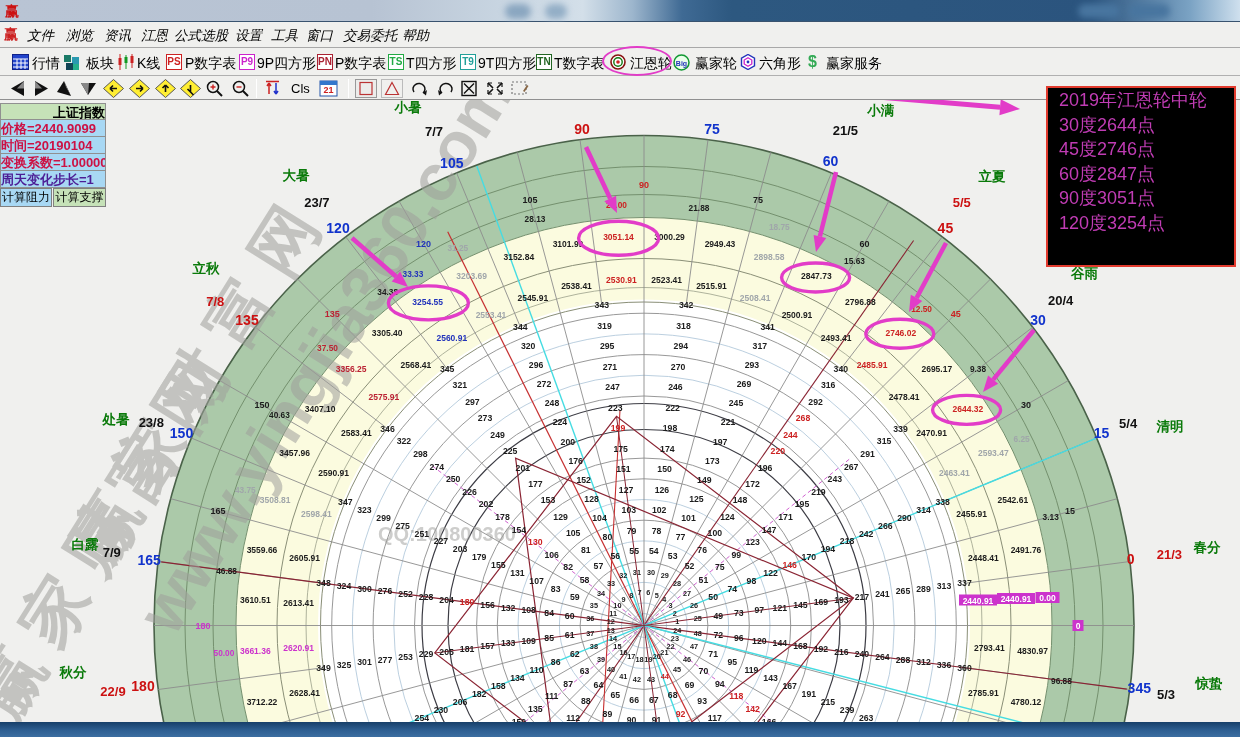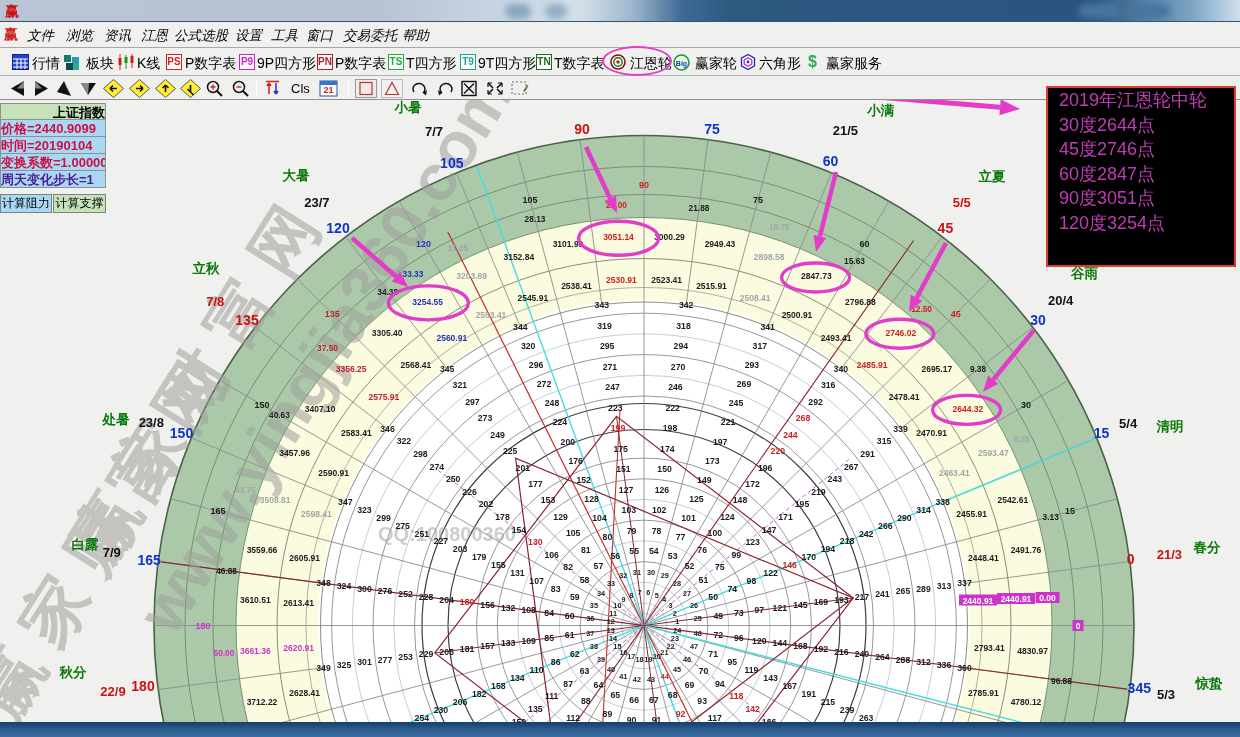--- a/index.html
+++ b/index.html
@@ -14,21 +14,21 @@
 #mlogo { position:absolute; left:4px; top:4px; width:16px; height:16px; color:#cc2222; font-size:14px; font-weight:bold; line-height:16px; }
 #toolbar1 { position:absolute; left:0; top:49px; width:1240px; height:27px; background:#f0f0ee; border-bottom:1px solid #b0b0b0; }
 #toolbar1 .t { position:absolute; top:6px; font-size:14px; color:#000; }
 #toolbar1 .ic { position:absolute; top:5px; width:16px; height:16px; font-size:10px; font-weight:bold; text-align:center; line-height:14px; }
 .boxic { border:1px solid; background:#fff; }
 #toolbar2 { position:absolute; left:0; top:77px; width:1240px; height:23px; background:#f0f0ee; border-bottom:1px solid #909090; }
 #chart { position:absolute; left:0; top:100px; width:1240px; height:629px; background:#f0f0ee; overflow:hidden; }
 #panel { position:absolute; left:0; top:3px; width:106px; font-size:13px; }
 #panel .hd { background:#c6e2b8; color:#000; text-align:right; height:17px; line-height:17px; border:1px solid #909090; font-weight:bold;}
 #panel .rw { background:#a8d8f4; color:#cc1144; height:17px; line-height:17px; border:1px solid #909090; border-top:none; white-space:nowrap; overflow:hidden; font-weight:bold; }
-#panel .btns { margin-top:6px; height:17px;padding-left:40px; }
+#panel .btns { height:17px;padding-left:40px; }
 #panel .b1,{}
 #redbox { position:absolute; left:1046px; top:86px; width:190px; height:181px; background:#000000; border:2px solid #e23b2e; z-index:5; }
 #redbox div { color:#c03cb4; font-size:18px; margin:0 0 0 11px; line-height:24.6px; white-space:nowrap; }
 #bottomstrip { position:absolute; left:0; top:722px; width:1240px; height:15px; background:linear-gradient(180deg,#173f69,#2e5f92 55%,#3c6ea1); }
 .sep { position:absolute; width:1px; background:#b9b9b9; border-right:1px solid #fff; }
 </style></head>
 <body>
 <div id="titlebar">
     <div class="blob" style="left:1078px;top:4px;width:42px;height:14px;"></div>
     <div class="blob" style="left:1128px;top:4px;width:42px;height:14px;"></div>

